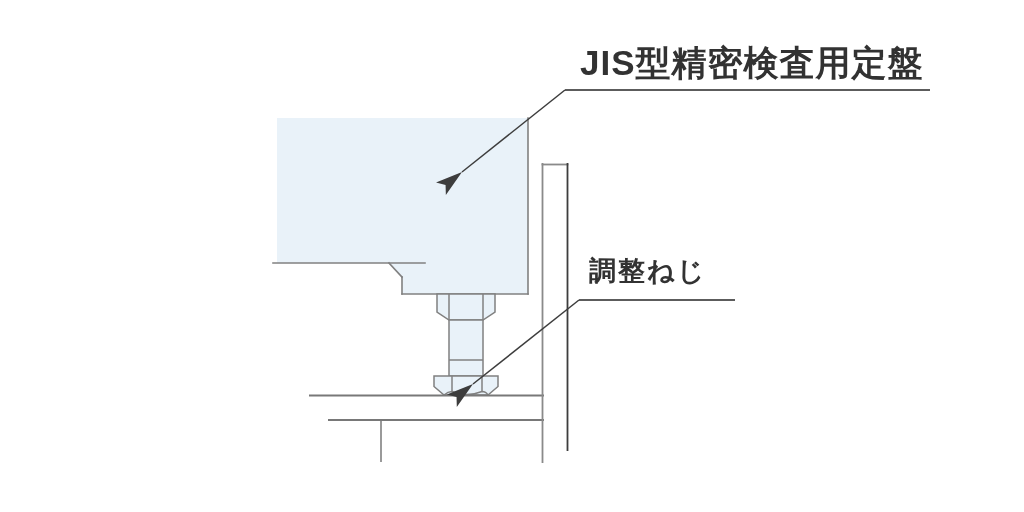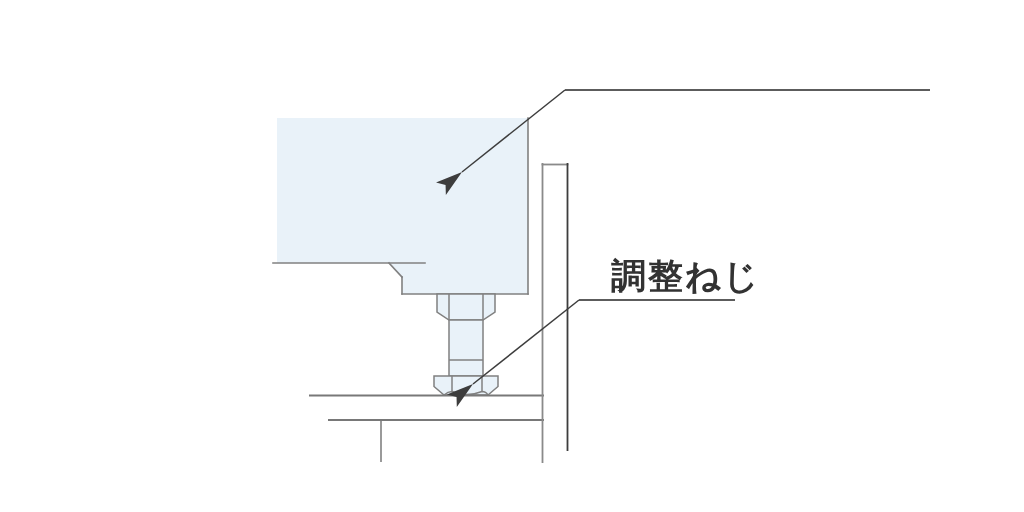--- a/index.html
+++ b/index.html
@@ -27,23 +27,23 @@
     white-space: nowrap;
     line-height: 1;
   }
   .callout.plate {
     left: 580px;
     top: 45px;
     font-size: 35px;
     letter-spacing: 1px;
   }
   .callout.screw {
-    left: 611px;
+    left: 589px;
     top: 258px;
-    font-size: 35px;
+    font-size: 27px;
     letter-spacing: 2px;
   }
 </style>
 </head>
 <body>
 
 <div class="stage">
 
   <svg width="1024" height="512" viewBox="0 0 1024 512">
     <defs>
@@ -92,15 +92,16 @@
       <line x1="567.5" y1="164" x2="567.5" y2="450" stroke="#3d3d3d" stroke-width="1.8"></line>
     </g>
 
     <line x1="565" y1="90" x2="930" y2="90" stroke="#5c5c5c" stroke-width="2"></line>
     <line x1="579" y1="300" x2="735" y2="300" stroke="#5c5c5c" stroke-width="2"></line>
 
     <line x1="565" y1="90" x2="462" y2="172" stroke="#3d3d3d" stroke-width="1.5" marker-end="url(#arrow)"></line>
     <line x1="579" y1="300" x2="473" y2="384" stroke="#3d3d3d" stroke-width="1.5" marker-end="url(#arrow)"></line>
   </svg>
 
+  <div class="callout plate">JIS型精密検査用定盤</div>
   <div class="callout screw">調整ねじ</div>
 
 </div>
 
 </body></html>

